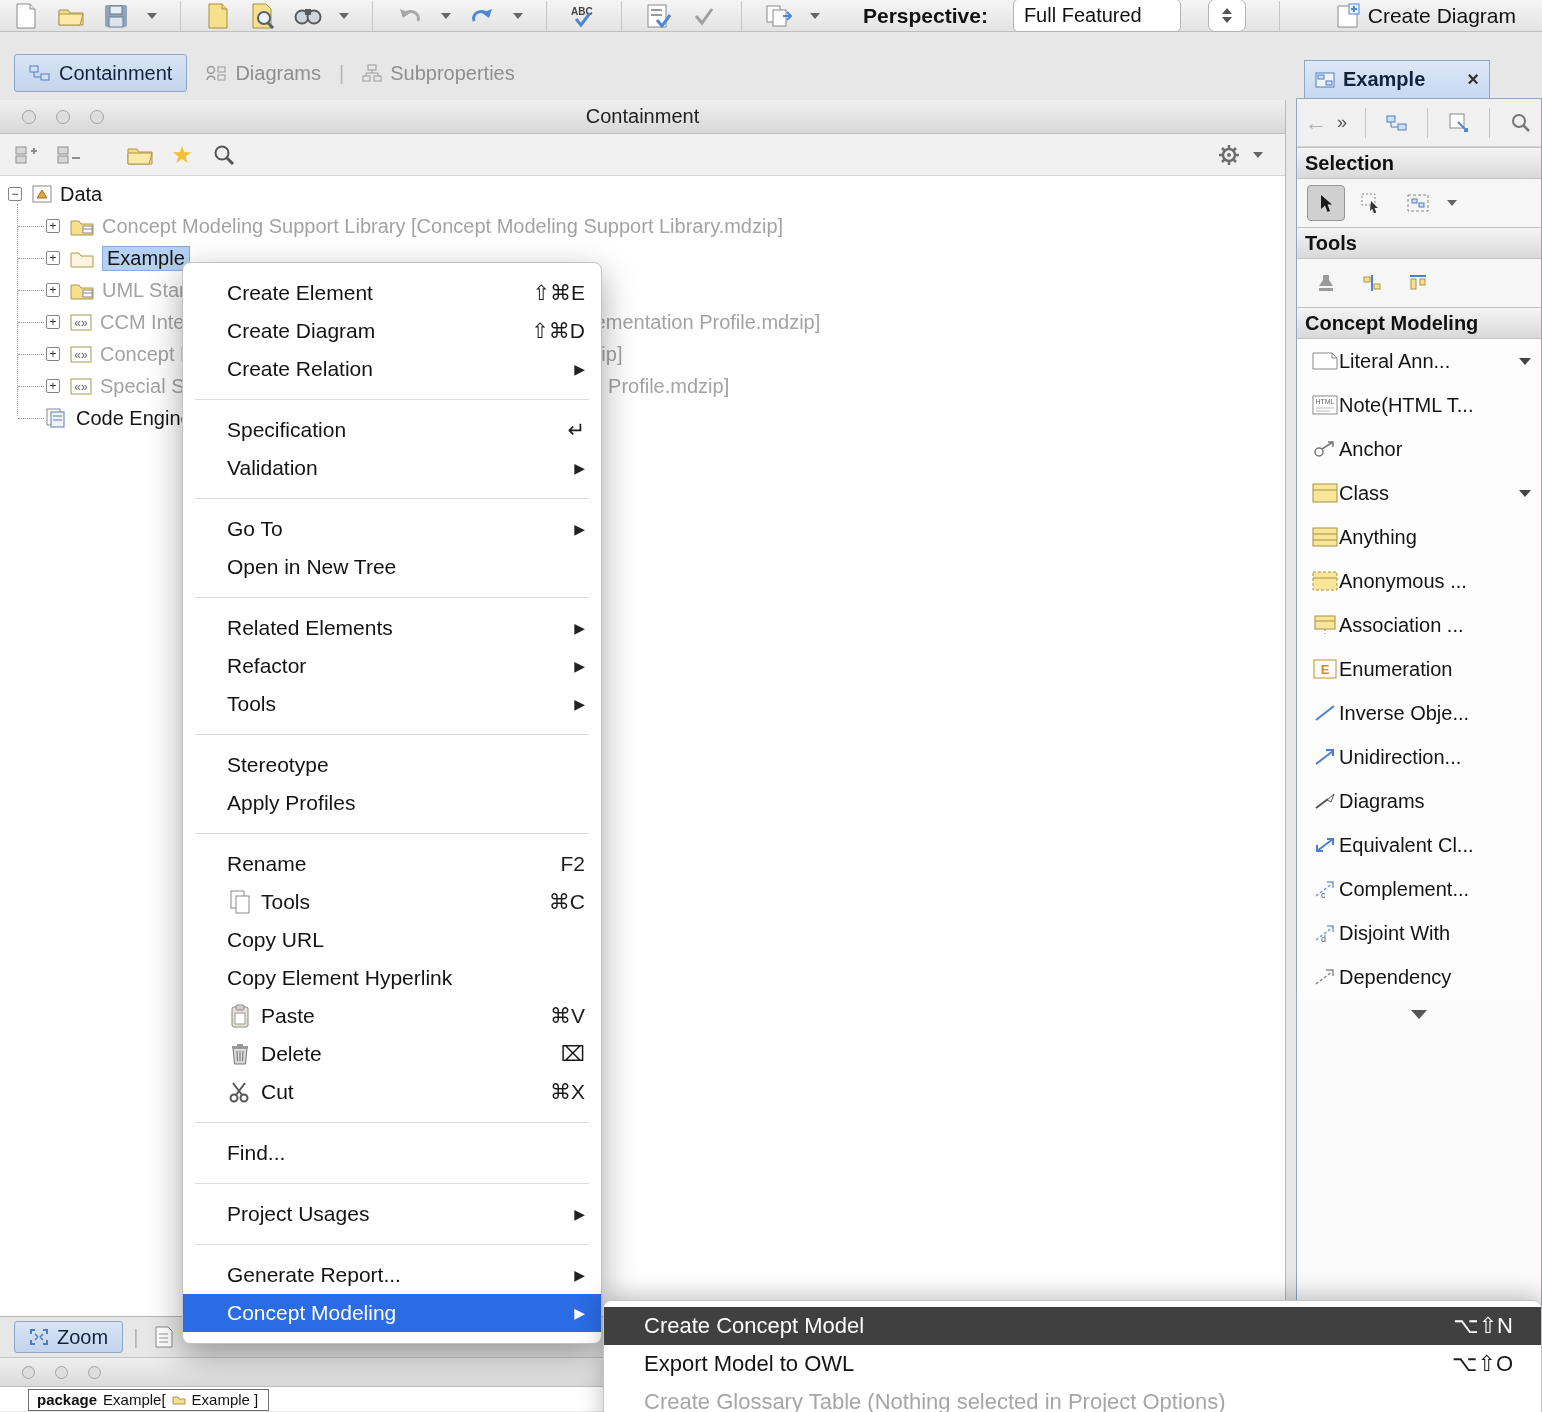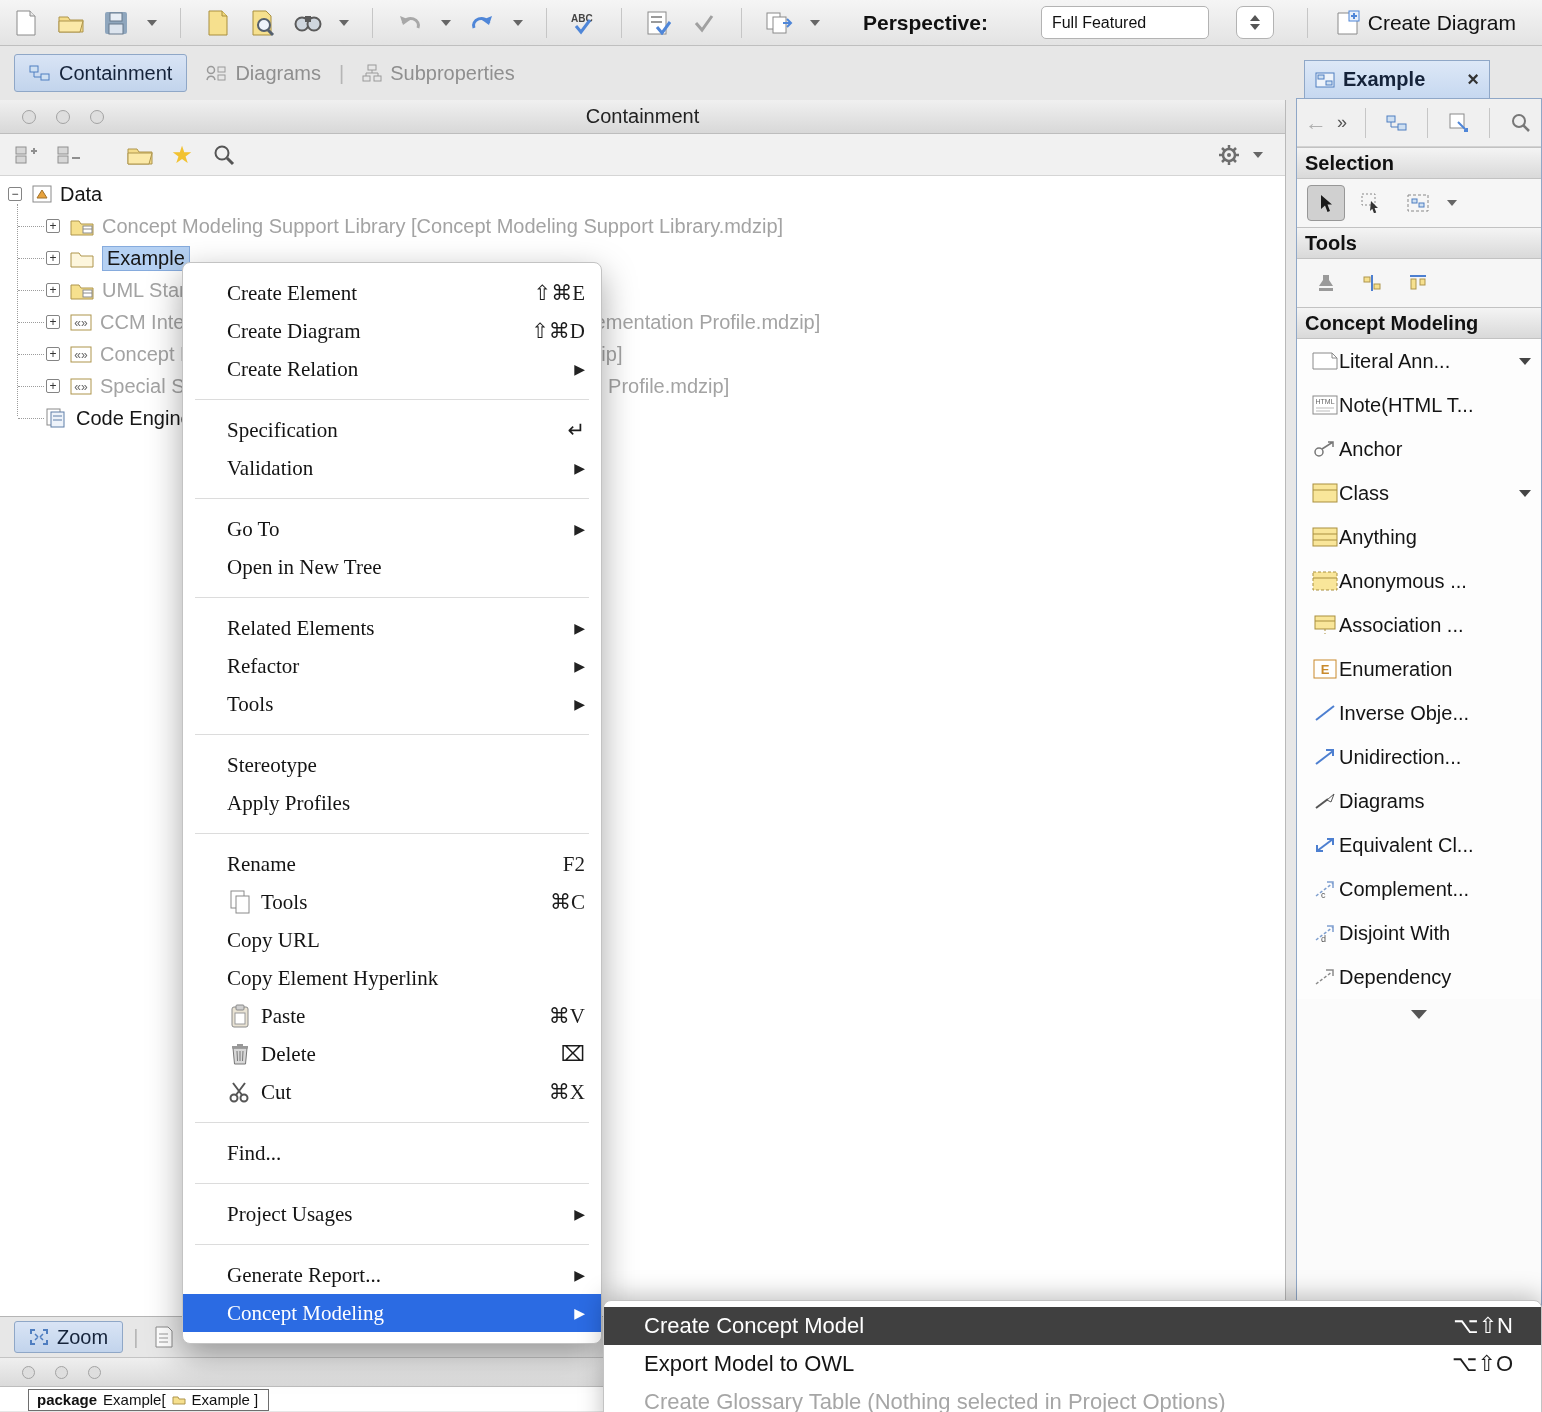--- a/index.html
+++ b/index.html
@@ -7,32 +7,32 @@
   body {
     font-family: "Liberation Sans", sans-serif;
     background:#e7e7e7;
     position:relative;
     color:#1a1a1a;
   }
   svg { display:block; }
 
   
   .topbar {
-    position:absolute; left:0; top:0; width:1542px; height:46px;
+    position:absolute; left:0; top:0; width:1542px; height:32px;
     background:linear-gradient(#f5f5f5,#e3e3e3);
     border-bottom:1px solid #bfbfbf;
     display:flex; align-items:center; padding:0 10px; gap:13px;
   }
   .tbi { width:32px; height:32px; display:flex; align-items:center; justify-content:center; border-radius:4px; }
   .caret-down { width:0; height:0; border-left:5px solid transparent; border-right:5px solid transparent; border-top:6px solid #666; margin:0 2px; }
   .tsep { width:1px; height:30px; background:#c6c6c6; margin:0 8px; }
   .persp-label { font-size:21px; font-weight:600; color:#111; margin-left:28px; margin-right:12px; white-space:nowrap; }
   .combo {
     width:168px; height:33px; background:#fff; border:1px solid #b3b3b3; border-radius:5px;
-    display:flex; align-items:center; padding:0 10px; font-size:16px; color:#111;margin-left:28px;
+    display:flex; align-items:center; padding:0 10px; font-size:20px; color:#111;
   }
   .stepper {
     width:38px; height:33px; background:#fff; border:1px solid #b3b3b3; border-radius:7px;
     display:flex; flex-direction:column; align-items:center; justify-content:center; gap:3px; margin-left:14px;
   }
   .st-up { width:0;height:0;border-left:5px solid transparent;border-right:5px solid transparent;border-bottom:6px solid #555; }
   .st-dn { width:0;height:0;border-left:5px solid transparent;border-right:5px solid transparent;border-top:6px solid #555; }
   .cd-btn { margin-left:auto; margin-right:16px; display:flex; align-items:center; gap:8px; font-size:21px; color:#111; white-space:nowrap; }
 
   
@@ -116,21 +116,21 @@
   .pcaret { margin-left:auto; width:0; height:0; border-left:6px solid transparent; border-right:6px solid transparent; border-top:7px solid #444; }
   .pal-more { height:30px; display:flex; align-items:center; justify-content:center; }
   .pal-more .tri { width:0;height:0;border-left:8px solid transparent;border-right:8px solid transparent;border-top:9px solid #555; }
 
   
   .cmenu {
     position:absolute; left:182px; top:262px; width:420px; padding:11px 0;
     background:#ffffff; border:1px solid #c3c3c3; border-radius:8px;
     box-shadow:0 12px 34px rgba(0,0,0,.35); z-index:40;
   }
-  .mrow { height:38px; display:flex; align-items:center; padding:0 16px 0 44px; font-size:21px; color:#141414; white-space:nowrap;font-family:Liberation Serif, serif; }
+  .mrow { height:38px; display:flex; align-items:center; padding:0 16px 0 44px; font-size:21px; color:#141414; white-space:nowrap; }
   .mrow .micon { width:26px; margin-right:8px; flex:none; display:flex; justify-content:center; }
   .mshort { margin-left:auto; color:#1c1c1c; }
   .marrow { margin-left:auto; font-size:14px; color:#222; }
   .msep { height:1px; background:#dcdcdc; margin:11px 12px; }
   .mrow.hl { background:#2b6be3; color:#fff; }
   .mrow.hl .marrow { color:#fff; }
 
   
   .submenu {
     position:absolute; left:603px; top:1300px; width:939px; padding:6px 0; height:140px;

